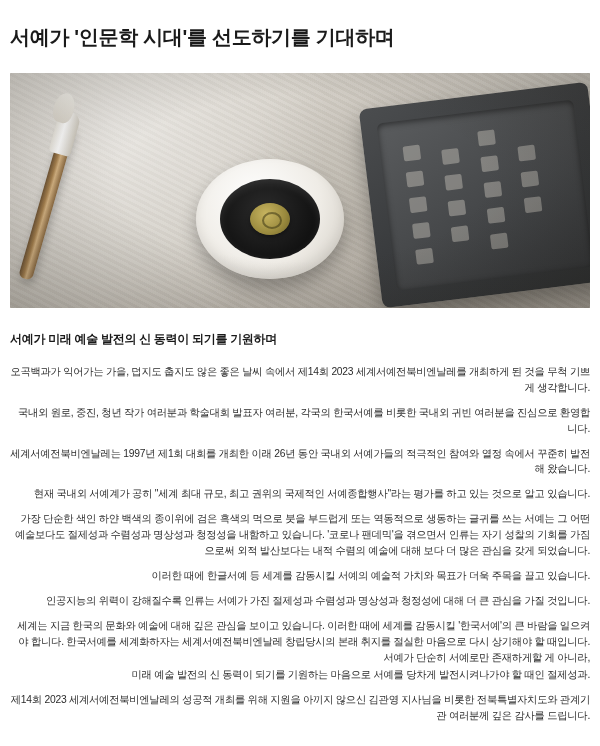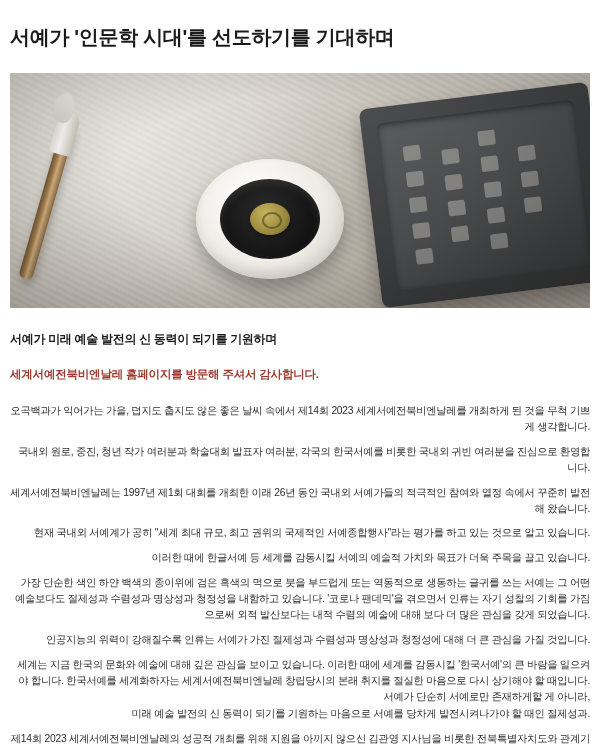--- a/index.html
+++ b/index.html
@@ -236,29 +236,28 @@
 
     <div class="brush-handle"></div>
     <div class="brush-ferrule"></div>
     <div class="brush-tip"></div>
 
     <div class="vignette"></div>
   </div>
 
   <h2 class="subhead">서예가 미래 예술 발전의 신 동력이 되기를 기원하며</h2>
 
-  <p class="greeting">세계서예전북비엔날레 홈페이지를 방문해 주셔서 감사합니다.</p>
 
   <div class="body-text">
     <p class="para">오곡백과가 익어가는 가을, 덥지도 춥지도 않은 좋은 날씨 속에서 제14회 2023 세계서예전북비엔날레를 개최하게 된 것을 무척 기쁘게 생각합니다.</p>
     <p class="para">국내외 원로, 중진, 청년 작가 여러분과 학술대회 발표자 여러분, 각국의 한국서예를 비롯한 국내외 귀빈 여러분을 진심으로 환영합니다.</p>
     <p class="para">세계서예전북비엔날레는 1997년 제1회 대회를 개최한 이래 26년 동안 국내외 서예가들의 적극적인 참여와 열정 속에서 꾸준히 발전해 왔습니다.</p>
     <p class="para">현재 국내외 서예계가 공히 "세계 최대 규모, 최고 권위의 국제적인 서예종합행사"라는 평가를 하고 있는 것으로 알고 있습니다.</p>
+    <p class="para">가장 단순한 색인 하얀 백색의 종이위에 검은 흑색의 먹으로 붓을 부드럽게 또는 역동적으로 생동하는 글귀를 쓰는 서예는 그 어떤 예술보다도 절제성과 수렴성과 명상성과 청정성을 내함하고 있습니다. '코로나 팬데믹'을 겪으면서 인류는 자기 성찰의 기회를 가짐으로써 외적 발산보다는 내적 수렴의 예술에 대해 보다 더 많은 관심을 갖게 되었습니다.</p>
     <p class="para">이러한 때에 한글서예 등 세계를 감동시킬 서예의 예술적 가치와 목표가 더욱 주목을 끌고 있습니다.</p>
-    <p class="para">가장 단순한 색인 하얀 백색의 종이위에 검은 흑색의 먹으로 붓을 부드럽게 또는 역동적으로 생동하는 글귀를 쓰는 서예는 그 어떤 예술보다도 절제성과 수렴성과 명상성과 청정성을 내함하고 있습니다. '코로나 팬데믹'을 겪으면서 인류는 자기 성찰의 기회를 가짐으로써 외적 발산보다는 내적 수렴의 예술에 대해 보다 더 많은 관심을 갖게 되었습니다.</p>
     <p class="para">인공지능의 위력이 강해질수록 인류는 서예가 가진 절제성과 수렴성과 명상성과 청정성에 대해 더 큰 관심을 가질 것입니다.</p>
     <p class="para tight">세계는 지금 한국의 문화와 예술에 대해 깊은 관심을 보이고 있습니다. 이러한 때에 세계를 감동시킬 '한국서예'의 큰 바람을 일으켜야 합니다. 한국서예를 세계화하자는 세계서예전북비엔날레 창립당시의 본래 취지를 절실한 마음으로 다시 상기해야 할 때입니다. 서예가 단순히 서예로만 존재하게할 게 아니라,</p>
     <p class="para">미래 예술 발전의 신 동력이 되기를 기원하는 마음으로 서예를 당차게 발전시켜나가야 할 때인 절제성과.</p>
     <p class="para">제14회 2023 세계서예전북비엔날레의 성공적 개최를 위해 지원을 아끼지 않으신 김관영 지사님을 비롯한 전북특별자치도와 관계기관 여러분께 깊은 감사를 드립니다.</p>
 
   </div>
 
 </div>
 
 </body></html>

